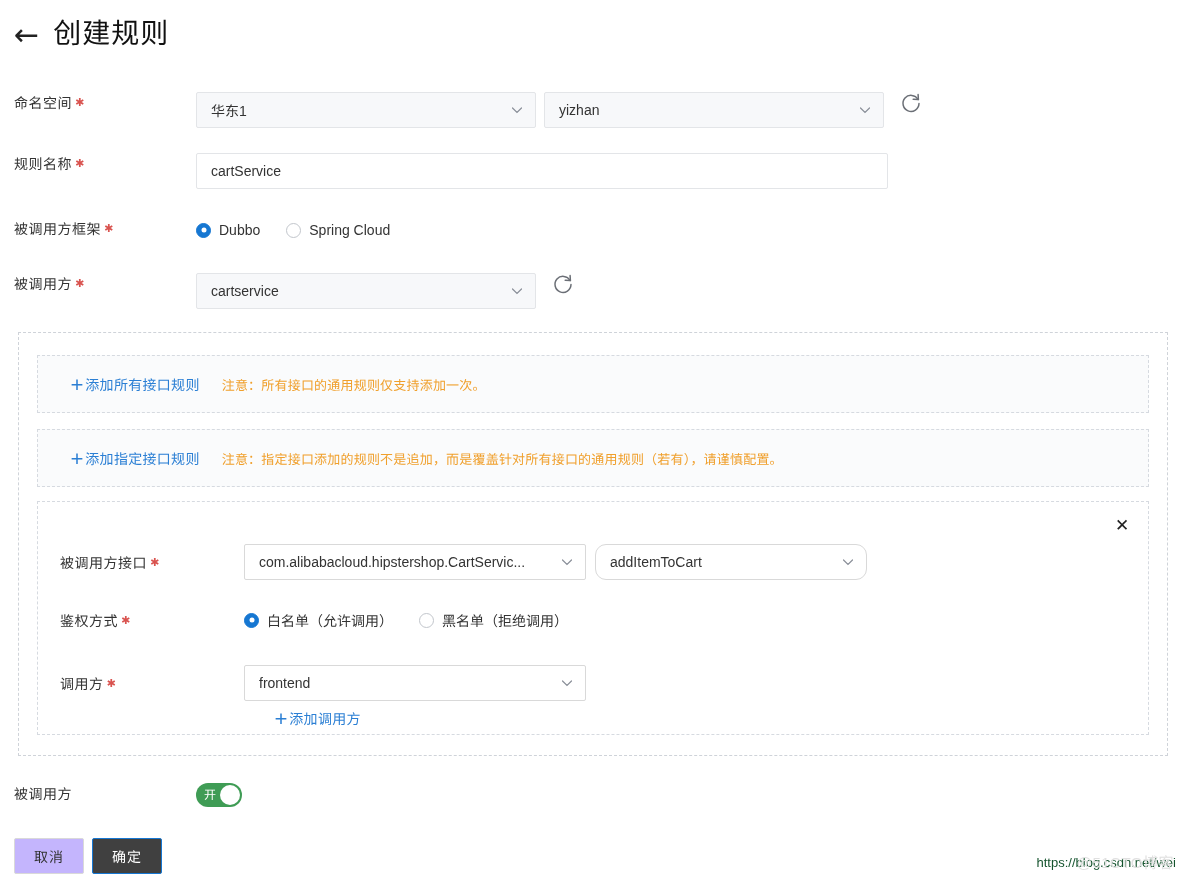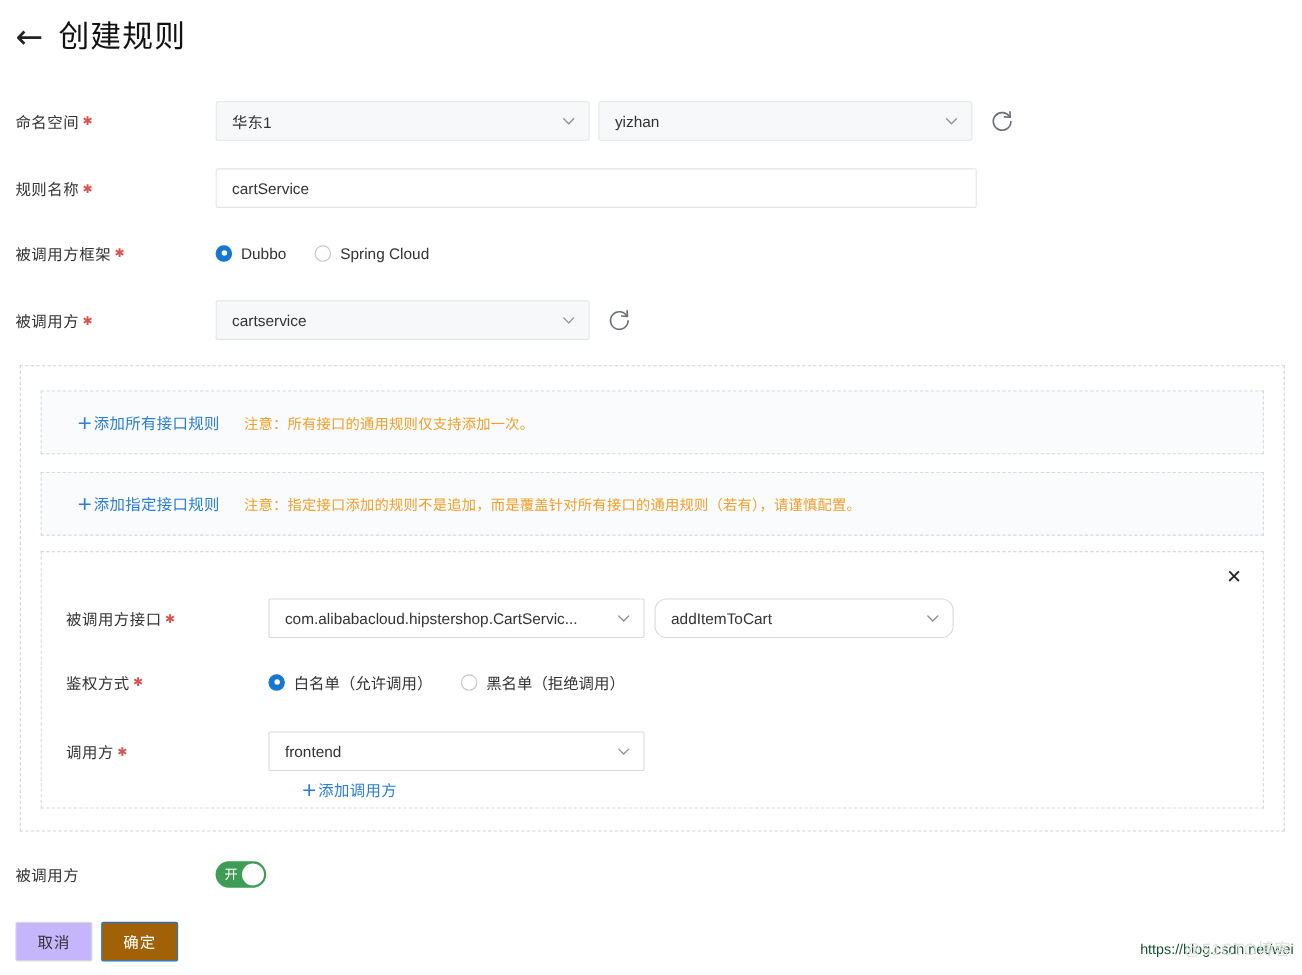--- a/index.html
+++ b/index.html
@@ -40,21 +40,20 @@
     font-size: 28px;
     font-weight: 400;
     color: #111;
     letter-spacing: 1px;
     line-height: 1;
   }
 
   
   .form-row {
     display: flex;
-    align-items: center;
     padding-left: 14px;
     box-sizing: border-box;
   }
   .field-label {
     width: 182px;
     flex: 0 0 182px;
     font-size: 14px;
     color: #333;
     letter-spacing: .5px;
   }
@@ -283,21 +282,21 @@
     cursor: pointer;
     box-sizing: border-box;
     letter-spacing: 1px;
   }
   .btn-default {
     background: #c4b5fd;
     border: 1px solid #d9d9d9;
     color: #333;
   }
   .btn-primary {
-    background: #a16207;
+    background: #404040;
     border: 1px solid #1677d2;
     color: #ffffff;
   }
 
   
   .watermark {
     position: absolute;
     right: 8px;
     bottom: 16px;
     font-size: 13px;

